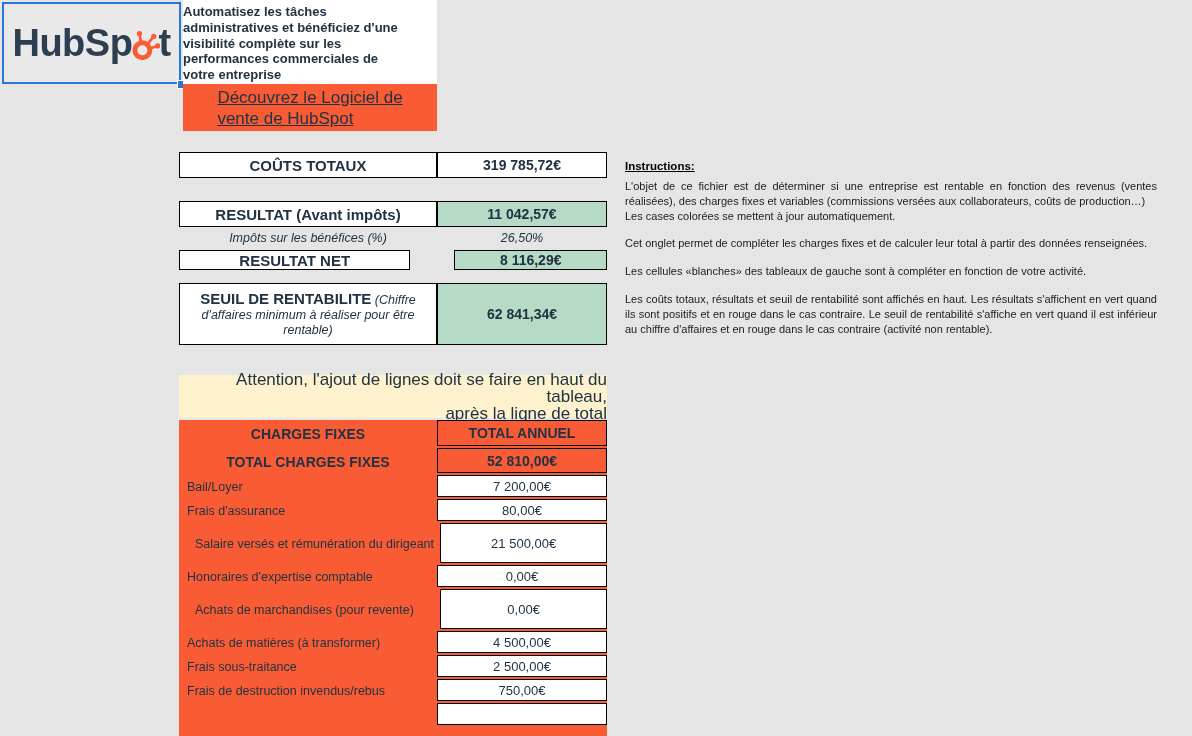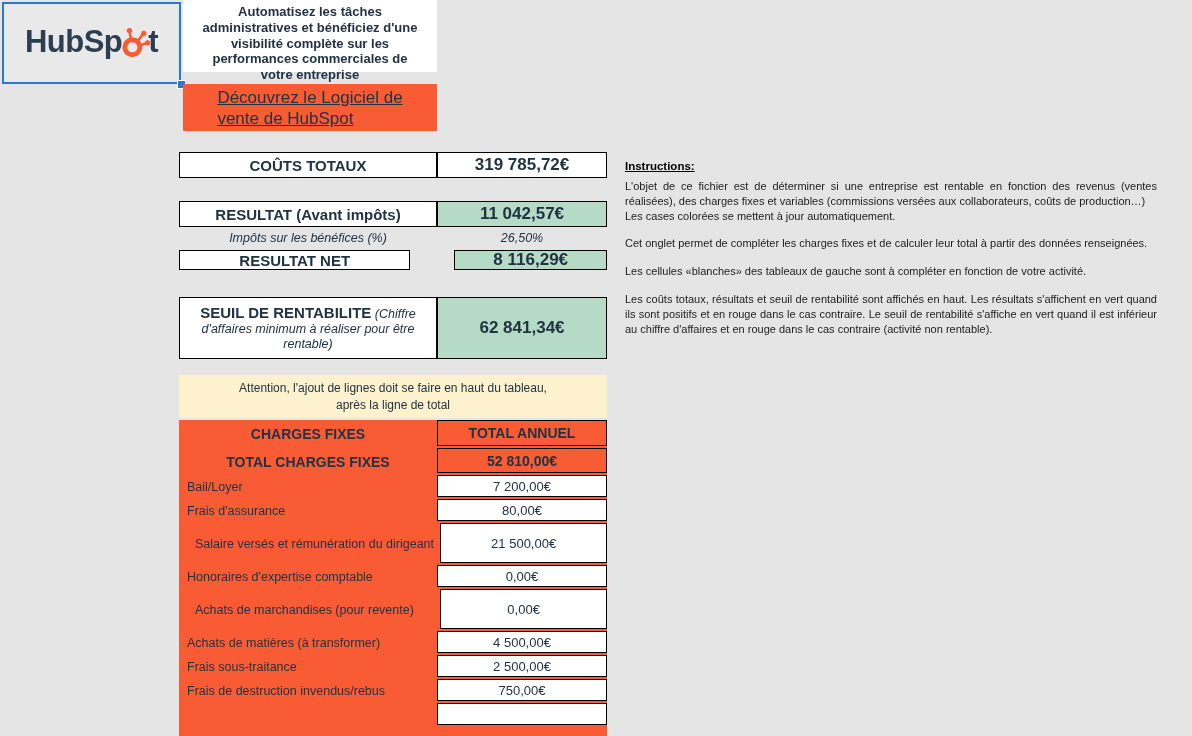--- a/index.html
+++ b/index.html
@@ -9,66 +9,66 @@
     position:relative; width:1192px; height:736px;
     background:#e5e5e5; overflow:hidden; color:#213343;
   }
 
   
   .logo-box{
     position:absolute; left:2px; top:2px; width:179px; height:82px;
     background:#e9e9e9; border:2px solid #2b76d9;
     display:flex; align-items:center; justify-content:center;
   }
-  .logo{ display:flex; align-items:flex-start; font-weight:bold; font-size:31px;
+  .logo{ display:flex; align-items:flex-end; font-weight:bold; font-size:38px;
          color:#2d3e50; letter-spacing:-0.5px; }
   .logo svg{ margin:0 -2px 2px -2px; }
   .sel-handle{
     position:absolute; right:-7px; bottom:-7px; width:9px; height:9px;
     background:#2b76d9; border:1px solid #ffffff;
   }
 
   
   .tagline{
-    position:absolute; left:183px; top:0; width:254px; height:72px;
+    position:absolute; left:183px; top:0; width:254px; height:84px;
     background:#ffffff; padding-top:4px;
-    font-size:13px; line-height:15.8px; font-weight:bold; text-align:center;
+    font-size:13px; line-height:15.8px; font-weight:bold; text-align:left;
     white-space:pre-line;
   }
   .cta{
     position:absolute; left:183px; top:84px; width:254px; height:47px;
     background:#f95c35; display:flex; align-items:center; justify-content:center;
     font-size:17px; line-height:21px; font-weight:500; color:#213343;
     text-decoration:underline; text-align:left; white-space:pre-line; cursor:pointer;
   }
 
   
   .srow{ position:absolute; left:179px; width:428px; display:flex; }
   .scell{ border:1.5px solid #000; display:flex; align-items:center;
           justify-content:center; text-align:center; }
   .s-label{ width:258px; background:#ffffff; font-weight:bold; font-size:15px; }
-  .s-value{ width:170px; background:#ffffff; font-weight:bold; font-size:17px; }
+  .s-value{ width:170px; background:#ffffff; font-weight:bold; font-size:14px; }
   .s-value.green{ background:#b5dac5; }
   .row-couts{ top:152px; height:26px; }
   .row-resavant{ top:201px; height:26px; }
   .row-impots{ top:227px; height:21px; }
   .row-impots .nb{ border:none; background:transparent; font-weight:normal;
                    font-style:italic; font-size:12.5px; }
   .row-resnet{ top:250px; height:20px;gap:44px; }
-  .row-seuil{ top:297px; height:62px; }
+  .row-seuil{ top:283px; height:62px; }
   .seuil-label{ font-weight:normal; font-size:12.5px; line-height:15px;
                 padding:2px 6px; display:block; }
   .seuil-label b{ font-size:15px; }
   .seuil-label i{ font-size:12.5px; }
 
   
   .notice{
     position:absolute; left:179px; top:375px; width:428px; height:43px;
     background:#fdf2cd; display:flex; align-items:center; justify-content:center;
-    font-size:12px; line-height:17px; text-align:center; white-space:pre-line;
+    font-size:17px; line-height:17px; text-align:right; white-space:pre-line;
   }
 
   
   .charges{ position:absolute; left:179px; top:420px; width:428px;
             background:#f95c35; padding-bottom:60px; }
   .trow{ display:flex; height:24px; }
   .trow.tall{ height:42px;padding-left:8px; }
   .trow.head{ height:28px; }
   .trow.total{ height:27px; }
   .t-label{ width:258px; display:flex; align-items:center;

